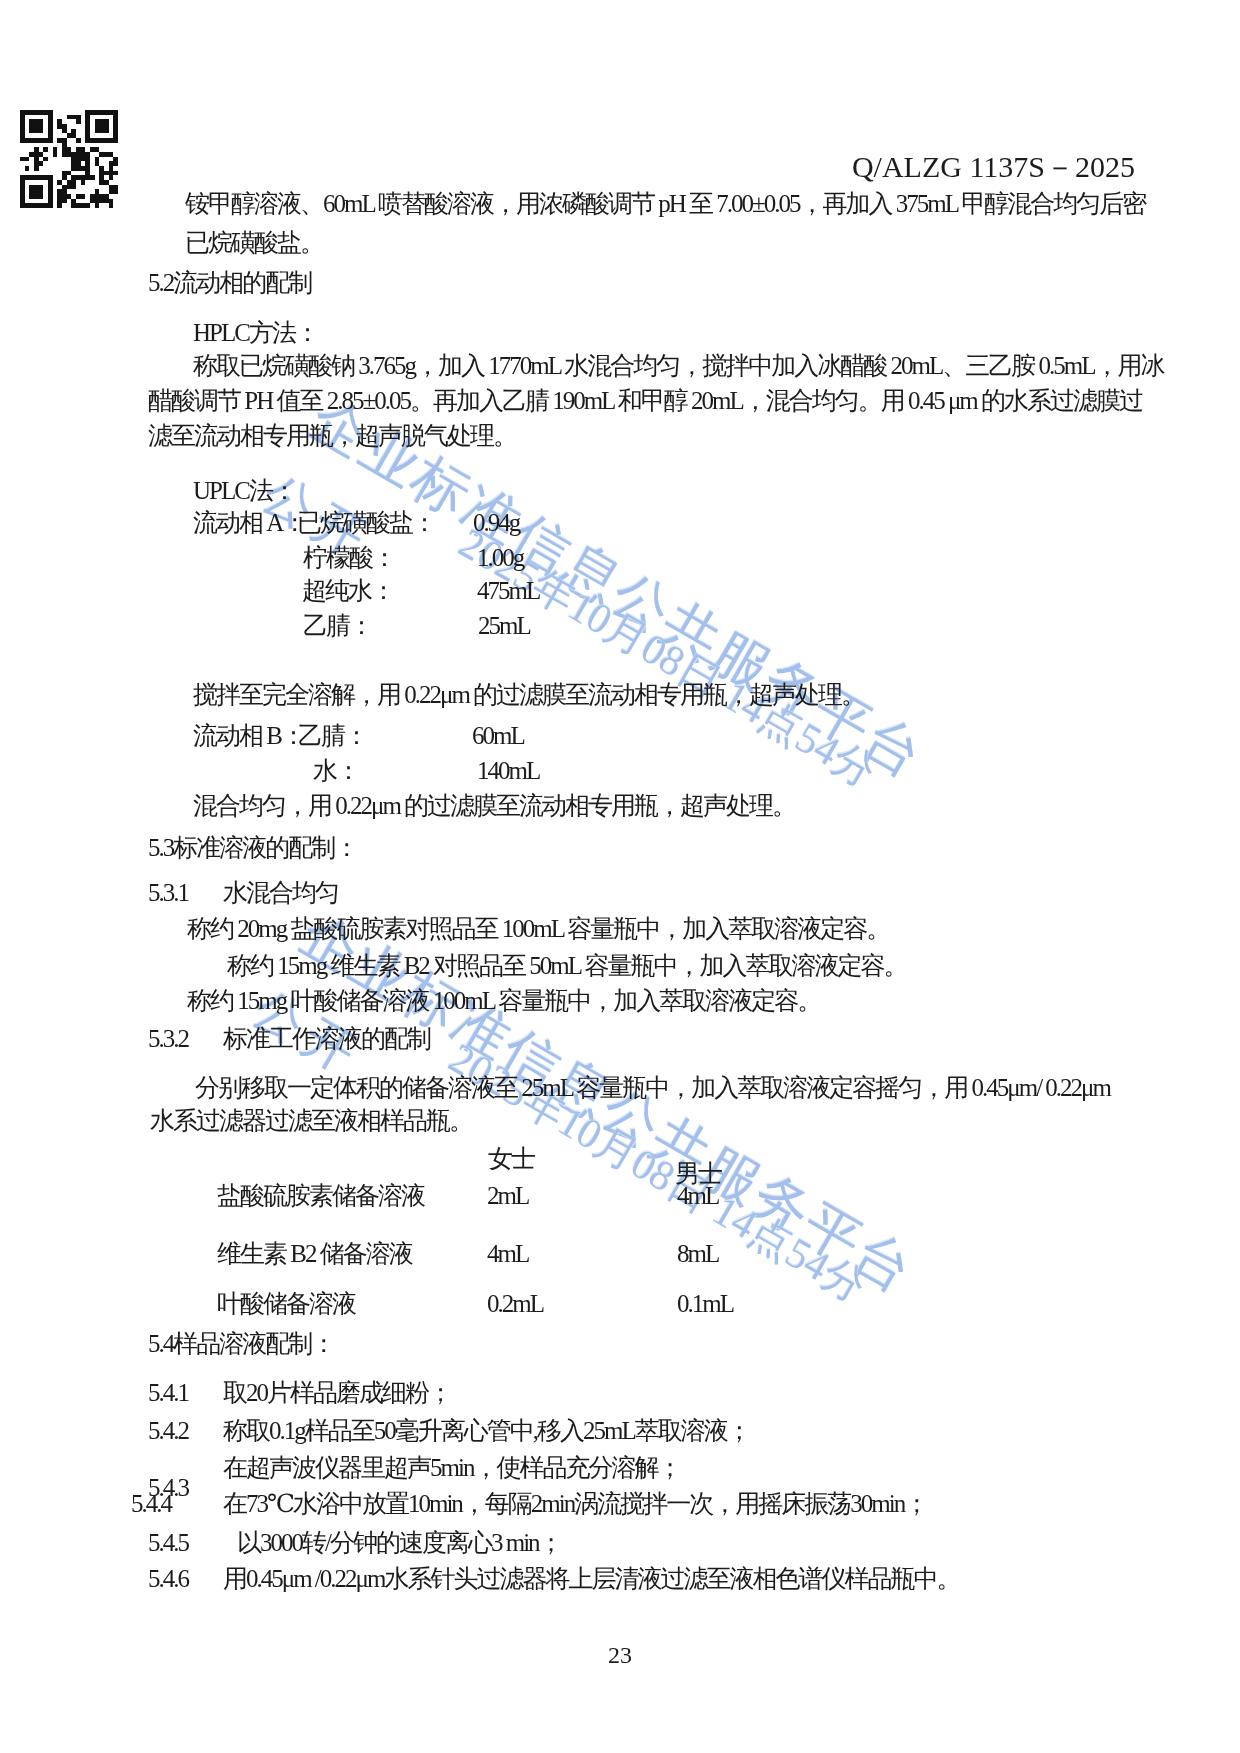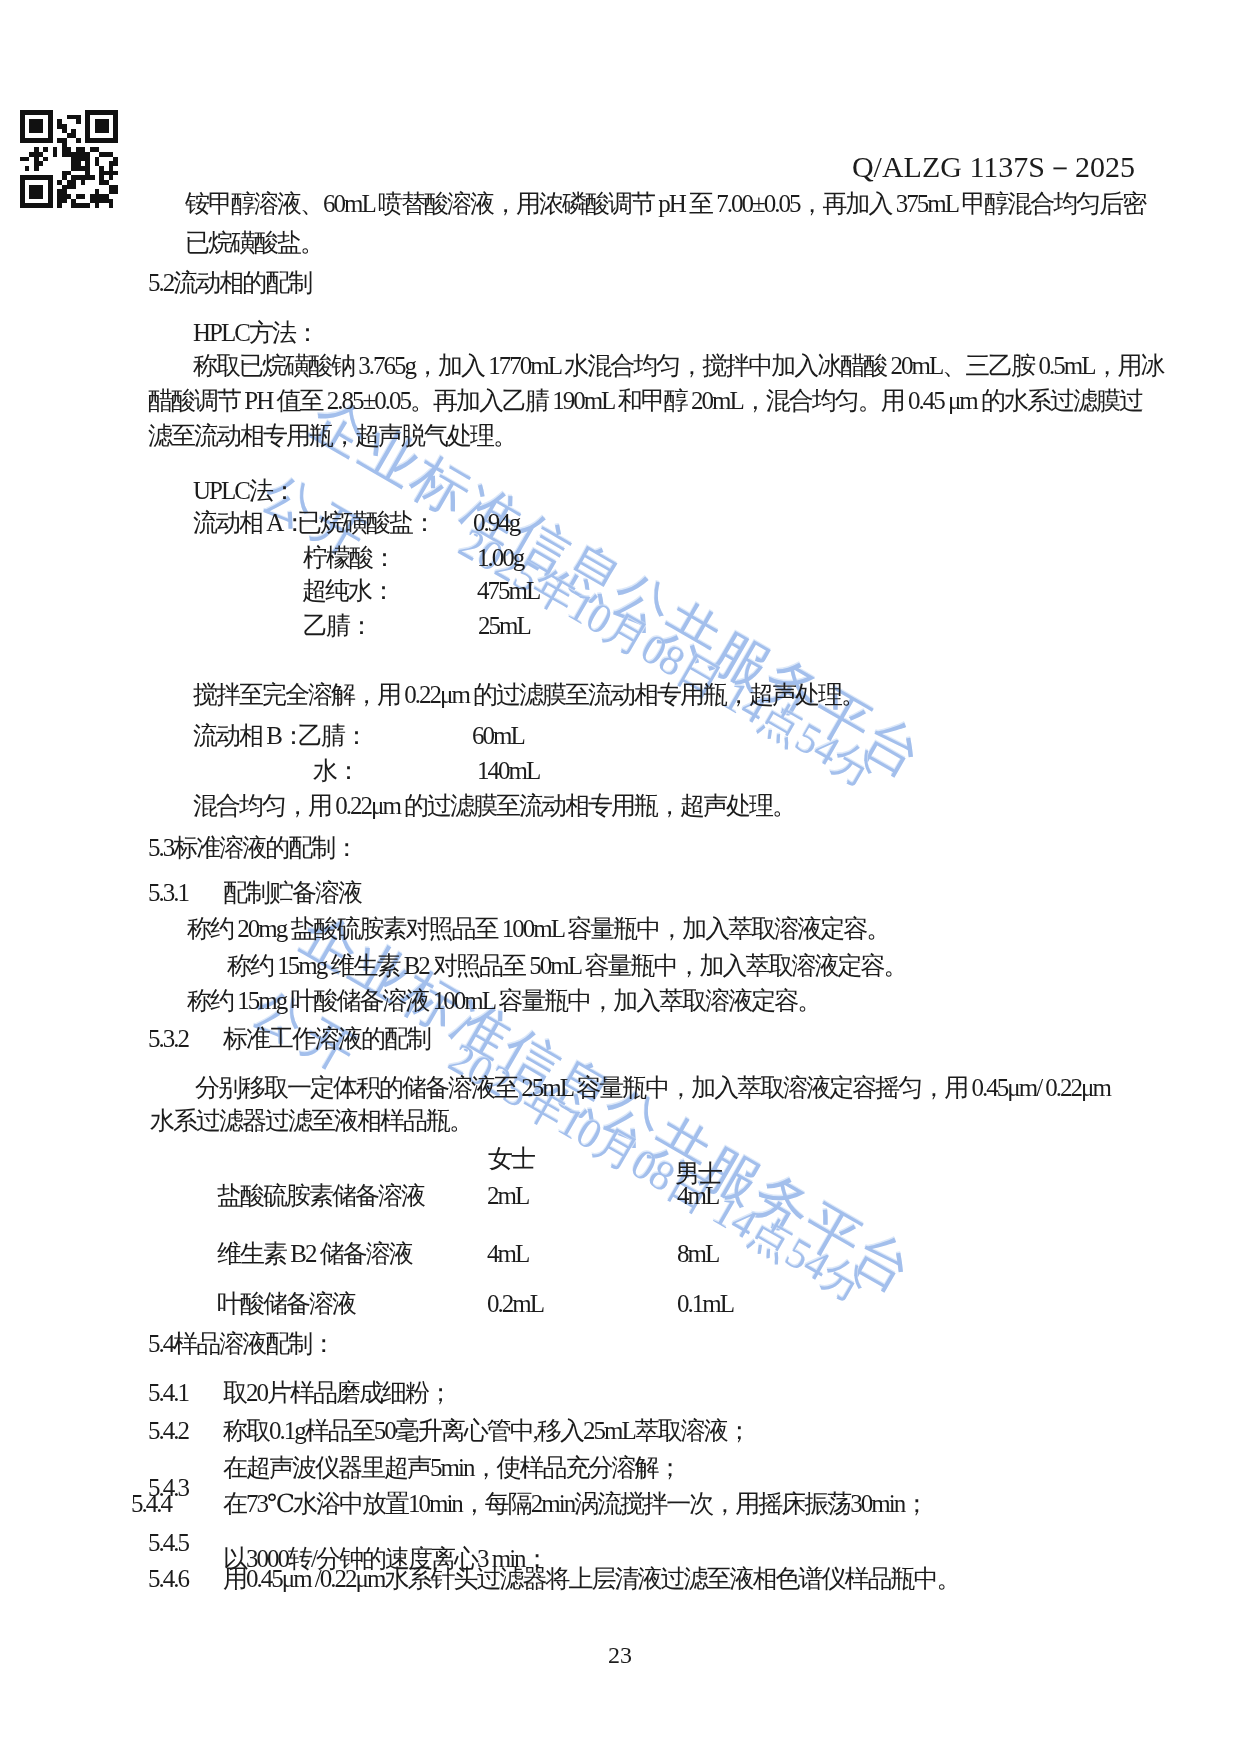--- a/index.html
+++ b/index.html
@@ -209,21 +209,21 @@
   </div>
   <div class="t" style="left:0;top:757px;width:1240px;">
     <span class="pos" style="left:313px;">水：</span>
     <span class="pos" style="left:477px;">140mL</span>
   </div>
   <div class="t" style="left:193px;top:792px;">混合均匀，用 0.22μm 的过滤膜至流动相专用瓶，超声处理。</div>
 
   <div class="t" style="left:148px;top:834px;">5.3标准溶液的配制：</div>
   <div class="t" style="left:0;top:879px;width:1240px;">
     <span class="pos" style="left:148px;">5.3.1</span>
-    <span class="pos" style="left:223px;">配制贮备溶液</span>
+    <span class="pos" style="left:223px;">水混合均匀</span>
   </div>
   <div class="t" style="left:187px;top:915px;">称约 20mg 盐酸硫胺素对照品至 100mL 容量瓶中，加入萃取溶液定容。</div>
   <div class="t" style="left:187px;top:952px;margin-left:40px;">称约 15mg 维生素 B2 对照品至 50mL 容量瓶中，加入萃取溶液定容。</div>
   <div class="t" style="left:187px;top:987px;">称约 15mg 叶酸储备溶液 100mL 容量瓶中，加入萃取溶液定容。</div>
   <div class="t" style="left:0;top:1025px;width:1240px;">
     <span class="pos" style="left:148px;">5.3.2</span>
     <span class="pos" style="left:223px;">标准工作溶液的配制</span>
   </div>
   <div class="t" style="left:195px;top:1074px;">分别移取一定体积的储备溶液至 25mL 容量瓶中，加入萃取溶液定容摇匀，用 0.45μm/ 0.22μm</div>
   <div class="t" style="left:150px;top:1107px;">水系过滤器过滤至液相样品瓶。</div>
@@ -260,21 +260,21 @@
   <div class="t" style="left:0;top:1454px;width:1240px;">
     <span class="pos" style="left:148px;margin-top:20px;">5.4.3</span>
     <span class="pos" style="left:223px;">在超声波仪器里超声5min，使样品充分溶解；</span>
   </div>
   <div class="t" style="left:0;top:1490px;width:1240px;">
     <span class="pos" style="left:131px;">5.4.4</span>
     <span class="pos" style="left:223px;">在73℃水浴中放置10min，每隔2min涡流搅拌一次，用摇床振荡30min；</span>
   </div>
   <div class="t" style="left:0;top:1529px;width:1240px;">
     <span class="pos" style="left:148px;">5.4.5</span>
-    <span class="pos" style="left:223px;margin-top:16px;">以3000转/分钟的速度离心3 min；</span>
+    <span class="pos" style="left:237px;">以3000转/分钟的速度离心3 min；</span>
   </div>
   <div class="t" style="left:0;top:1565px;width:1240px;">
     <span class="pos" style="left:148px;">5.4.6</span>
     <span class="pos" style="left:223px;">用0.45μm /0.22μm水系针头过滤器将上层清液过滤至液相色谱仪样品瓶中。</span>
   </div>
 
   <div class="pagenum">23</div>
 
 </div>
 

